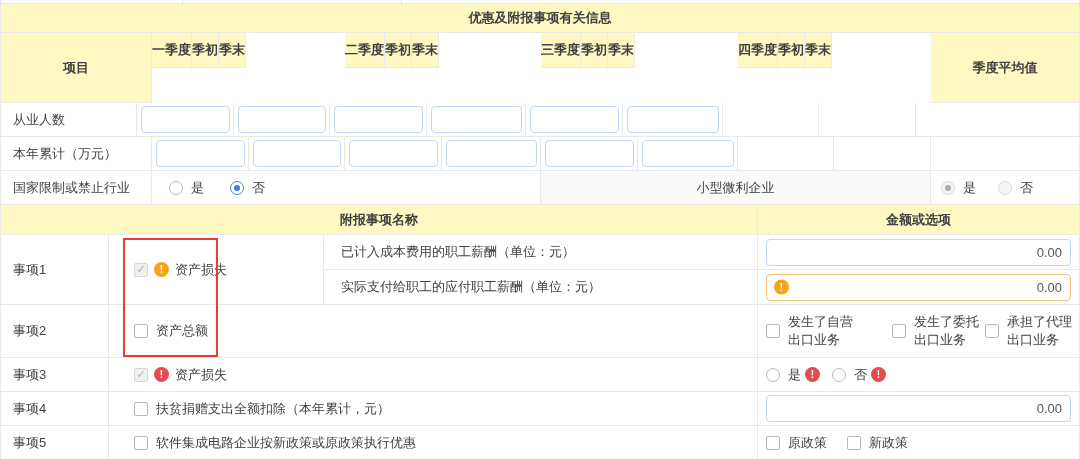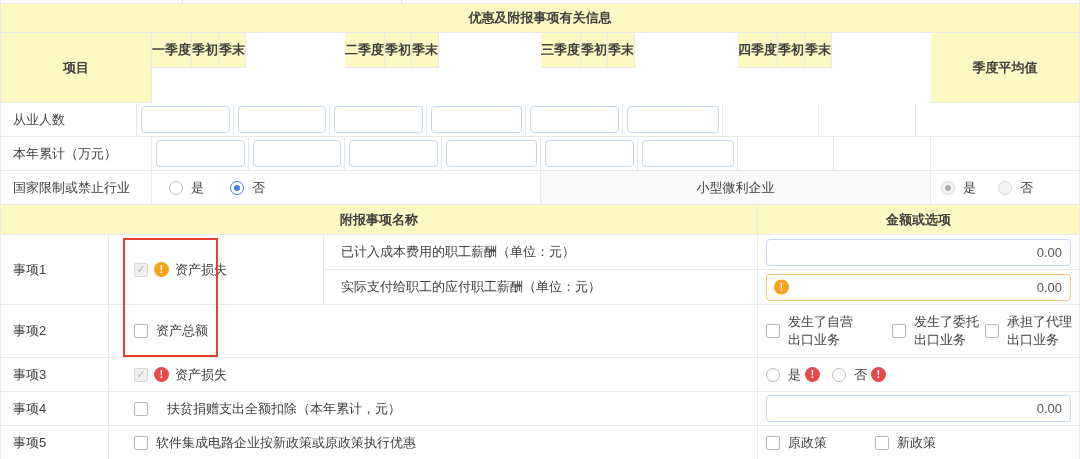--- a/index.html
+++ b/index.html
@@ -329,38 +329,38 @@
       <span class="opt" style="margin-left:8px">
         <span class="radio"></span>
         <span>否</span>
       </span>
       <span class="warn red">!</span>
     </div>
   </div>
 
   <div class="row" style="height:34px">
     <div class="c lbl" style="width:108px">事项4</div>
-    <div class="c" style="width:649px; padding-left:25px; gap:19px">
+    <div class="c" style="width:649px; padding-left:25px; gap:8px">
       <span class="cb"></span>
       <span>扶贫捐赠支出全额扣除（本年累计，元）</span>
     </div>
     <div class="c last" style="flex:1">
       <div class="amount-box">
         <input class="amount-field" value="0.00" style="">
       </div>
     </div>
   </div>
 
   <div class="row" style="height:33px">
     <div class="c lbl" style="width:108px; border-bottom:none">事项5</div>
     <div class="c" style="width:649px; padding-left:25px; gap:8px; border-bottom:none">
       <span class="cb"></span>
       <span>软件集成电路企业按新政策或原政策执行优惠</span>
     </div>
-    <div class="c last" style="flex:1; padding-left:8px; gap:48px; border-bottom:none">
+    <div class="c last" style="flex:1; padding-left:8px; gap:20px; border-bottom:none">
       <span class="opt">
         <span class="cb"></span>
         <span>原政策</span>
       </span>
       <span class="opt">
         <span class="cb"></span>
         <span>新政策</span>
       </span>
     </div>
   </div>

